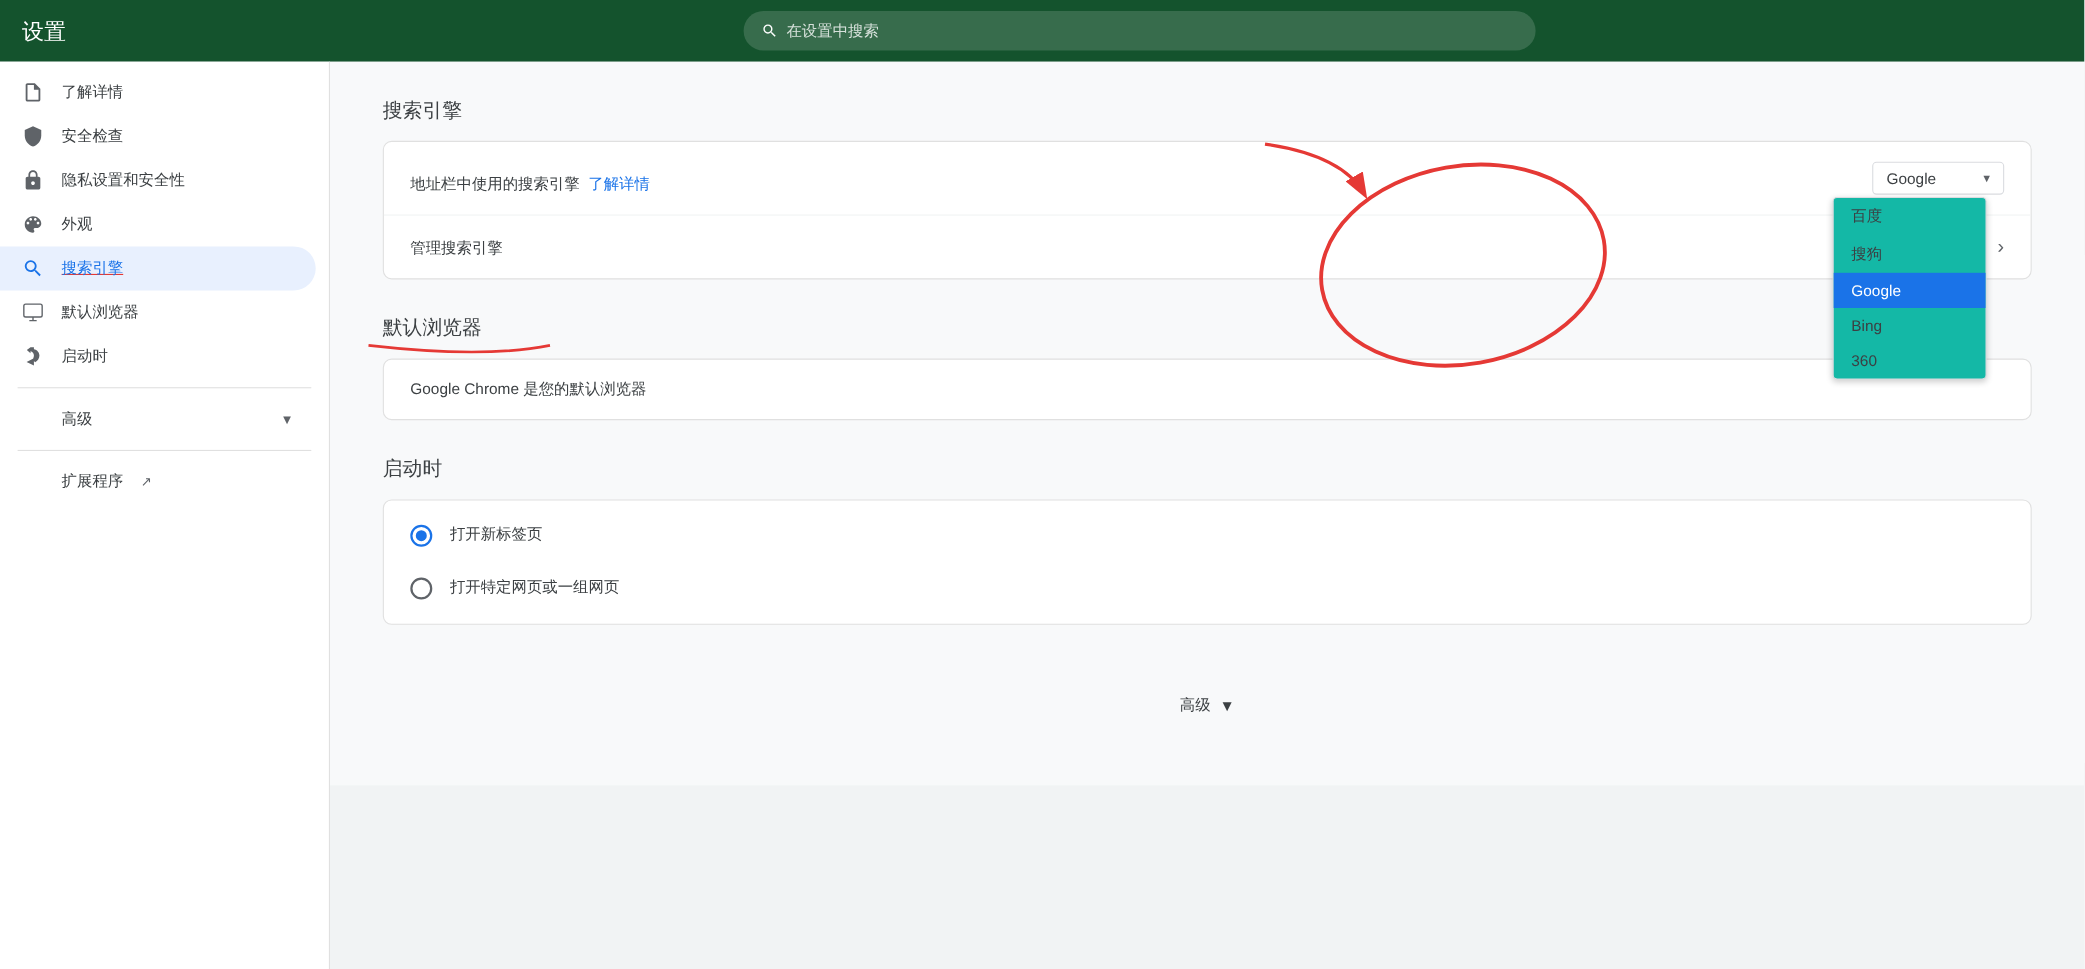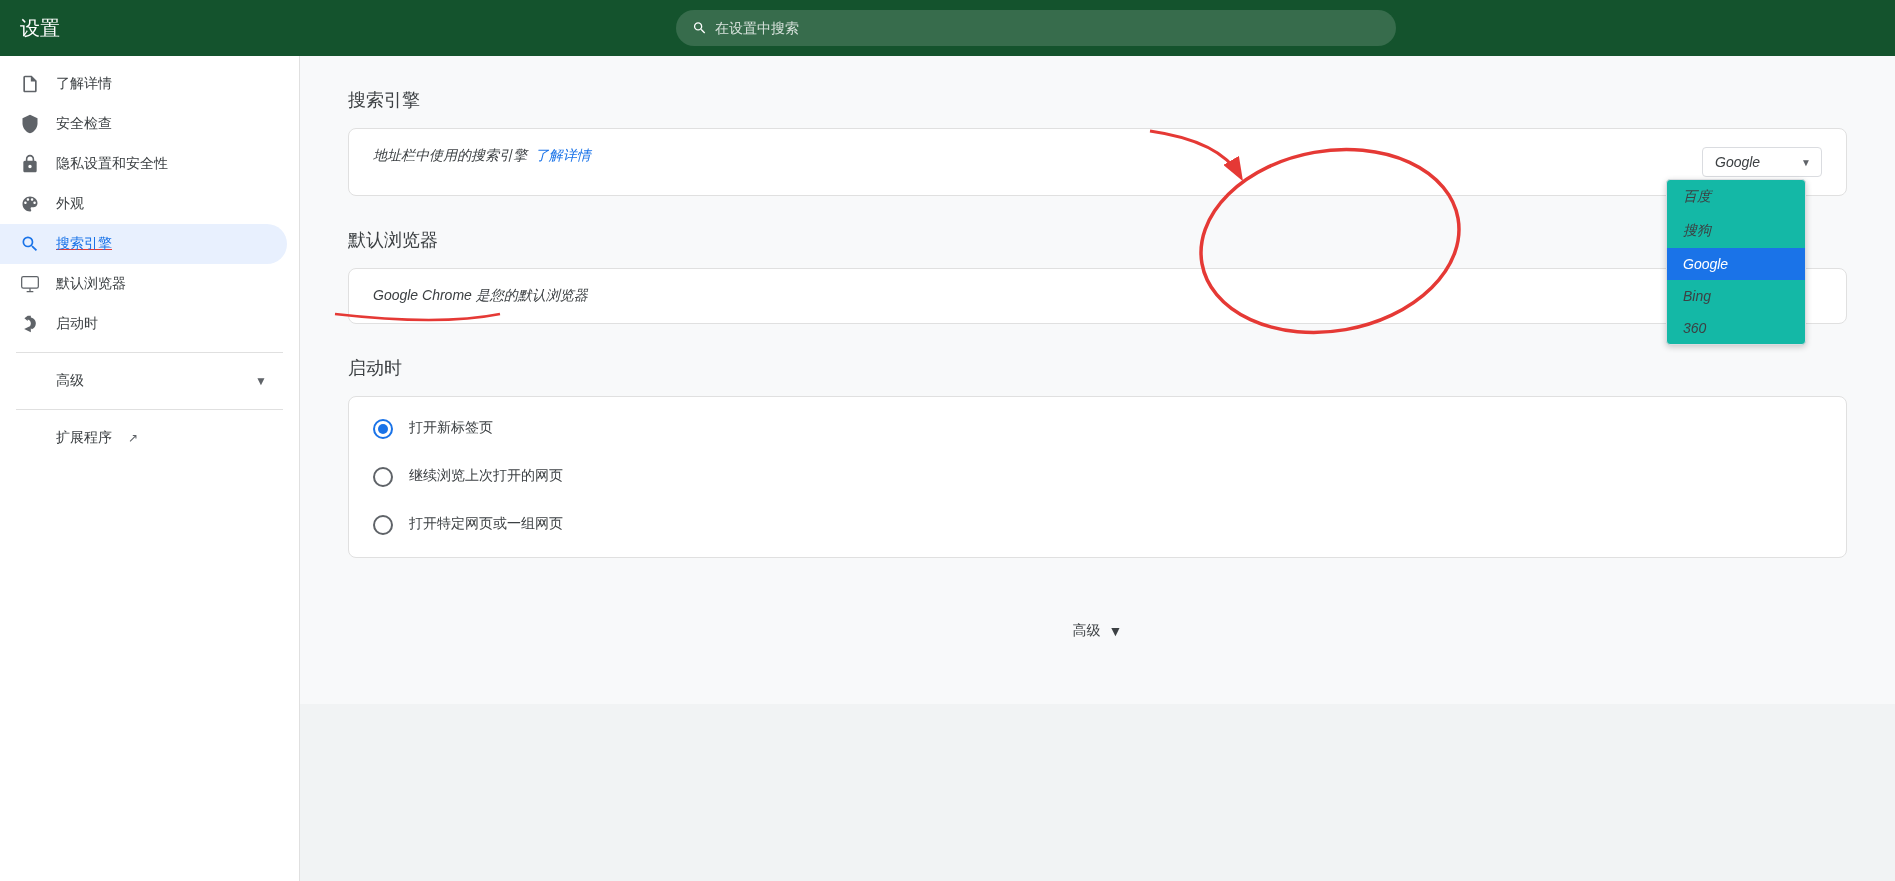--- a/index.html
+++ b/index.html
@@ -119,25 +119,24 @@
 
     .settings-card {
       background: white;
       border-radius: 8px;
       border: 1px solid #e0e0e0;
       margin-bottom: 32px;
       overflow: visible;
     }
     .settings-row {
       display: flex;
-      align-items: flex-start;
+      align-items: flex-end;
       padding: 18px 24px;
       border-bottom: 1px solid #f1f3f4;
       position: relative;
-      font-style: italic;
     }
     .settings-row:last-child { border-bottom: none; }
     .settings-row-label {
       font-size: 14px;
       color: #3c4043;
       flex: 1;
     }
     .link-blue { color: #1a73e8; text-decoration: none; cursor: pointer; }
 
     
@@ -371,42 +370,42 @@
             </div>
             <div class="dropdown-menu">
               <div class="dropdown-item">百度</div>
               <div class="dropdown-item">搜狗</div>
               <div class="dropdown-item selected">Google</div>
               <div class="dropdown-item">Bing</div>
               <div class="dropdown-item">360</div>
             </div>
           </div>
         </div>
+        <div class="settings-row">
+          <span class="settings-row-label">管理搜索引擎</span>
+          <span style="color:#5f6368; font-size:18px;">›</span>
+        </div>
       </div>
 
       <div class="section-title">默认浏览器</div>
       <div class="settings-card">
         <div class="settings-row">
           <span class="info-text">Google Chrome 是您的默认浏览器</span>
         </div>
       </div>
 
       <div class="section-title">启动时</div>
       <div class="settings-card">
         <div class="radio-group">
           <div class="radio-item">
             <div class="radio-circle checked"></div>
             <span class="radio-label">打开新标签页</span>
           </div>
           <div class="radio-item">
             <div class="radio-circle"></div>
-            <span class="radio-label">继续浏览上次打开的网页</span>
-          </div>
-          <div class="radio-item">
-            <div class="radio-circle"></div>
             <span class="radio-label">打开特定网页或一组网页</span>
           </div>
         </div>
       </div>
 
       <div class="advanced-section">
         <button class="advanced-btn">
           <span>高级</span>
           <span>▼</span>
         </button>

